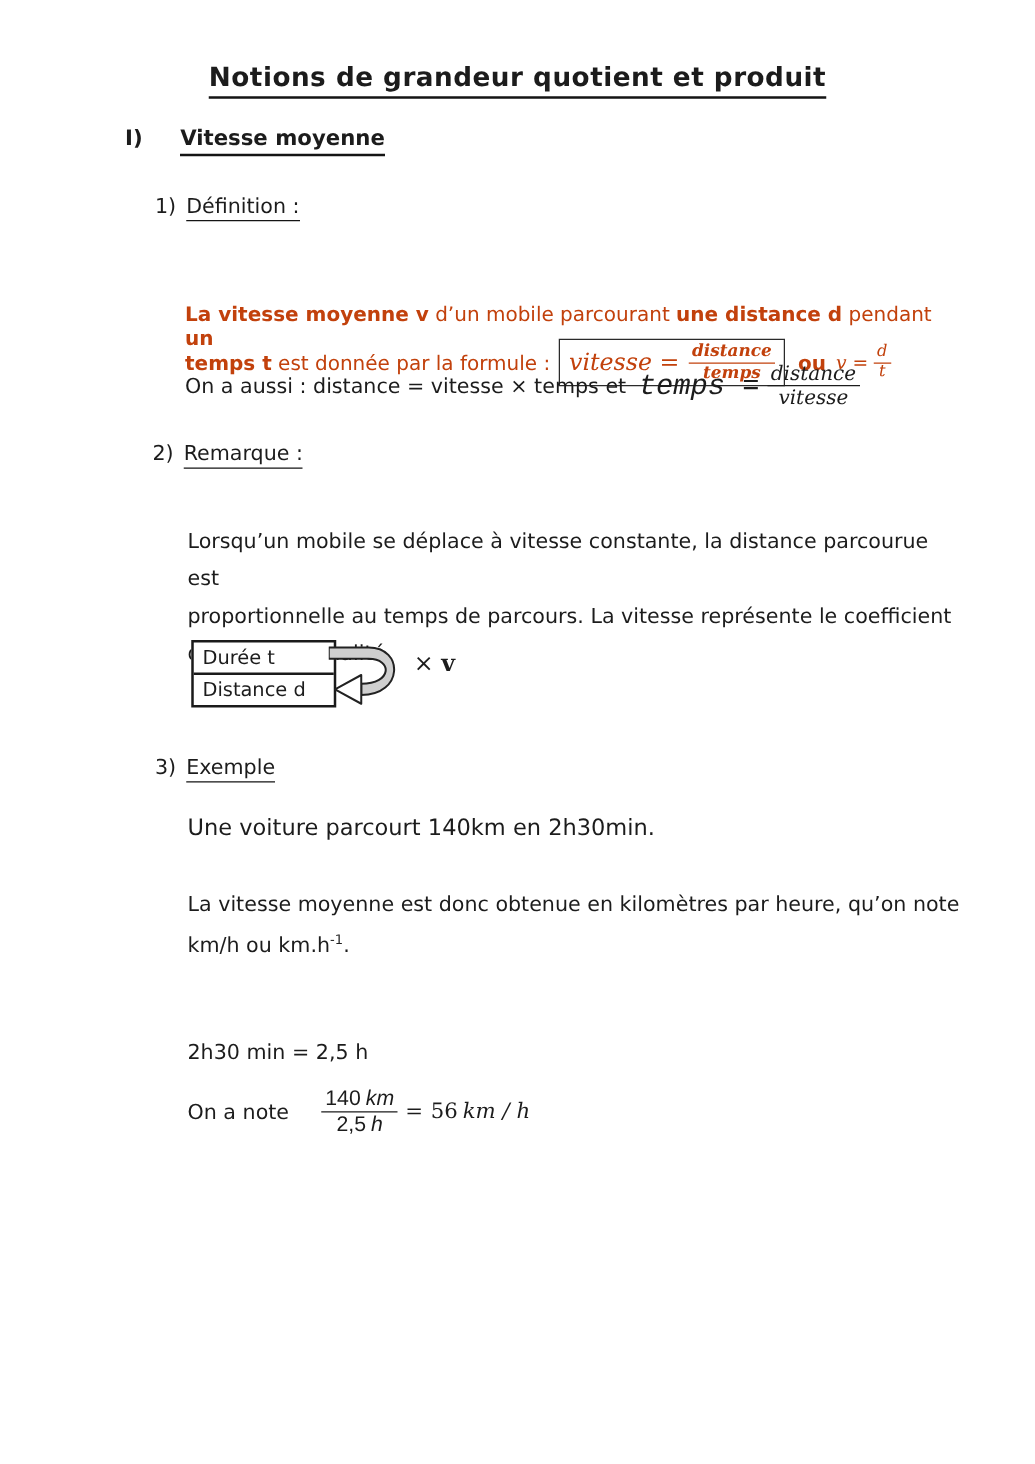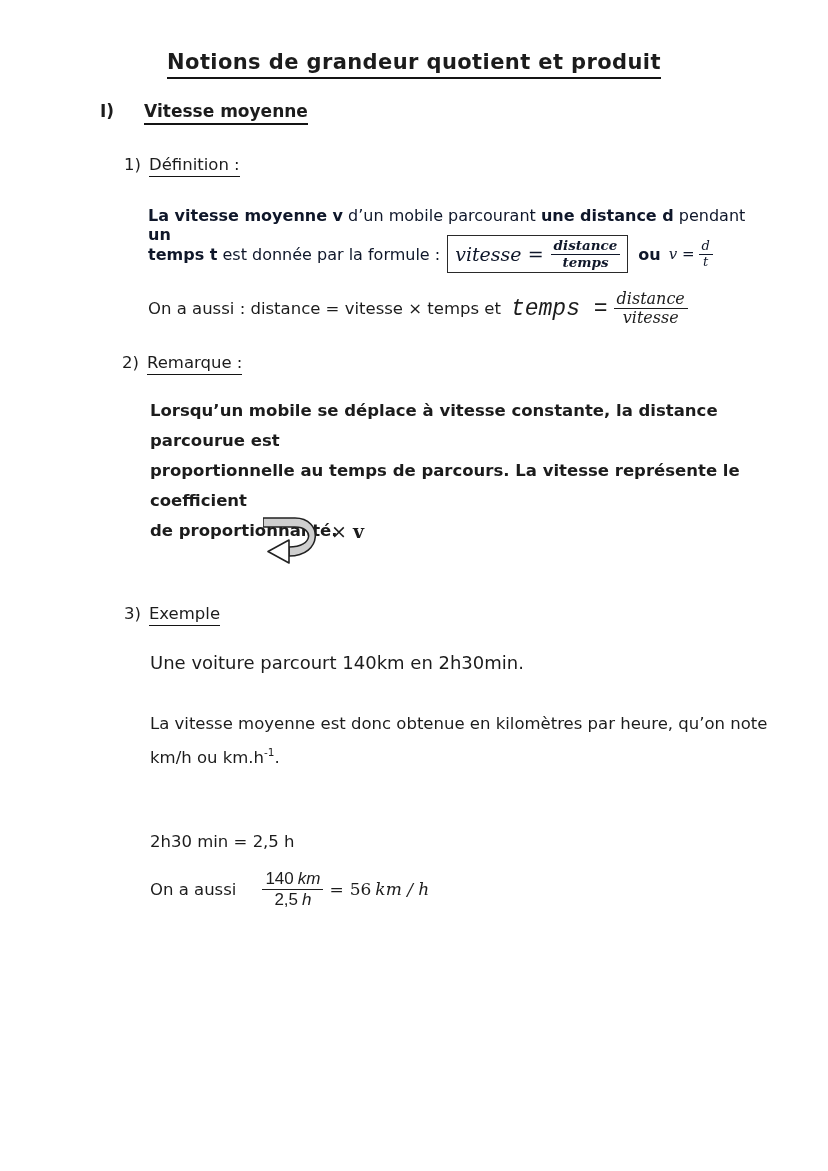--- a/index.html
+++ b/index.html
@@ -15,21 +15,21 @@
   .doc-title .ul { border-bottom:2.5px solid #141414; padding-bottom:3px; }
 
   
   .sec-head { top:101px; left:100px; font-size:17px; font-weight:bold; }
   .sec-head .label { margin-left:30px; border-bottom:2px solid #141414; padding-bottom:2px; }
 
   .sub-head { font-size:16.5px; }
   .sub-head .label { margin-left:8px; border-bottom:1.8px solid #141414; padding-bottom:2px; }
 
   
-  .red { color:#0f172a; }
+  .red { color:#c2410c;margin-top:36px; }
   .def-line1 { top:206px; left:148px; font-size:16px; width:620px; }
   .def-line1 b, .def-line2 b { font-weight:bold; }
   .def-line2 { top:231px; left:148px; height:46px; display:flex; align-items:center; font-size:16px; white-space:nowrap; }
 
   .formula-box { border:1.7px solid #2a2a2a; padding:2px 7px; margin-left:7px;
     display:inline-flex; align-items:center; gap:7px; }
   .serif-it { font-family:"DejaVu Serif", serif; font-style:italic; }
   .box-lhs { font-size:19px; font-weight:normal; }
   .frac { display:inline-flex; flex-direction:column; align-items:center; text-align:center; line-height:1.15; }
   .frac .num { border-bottom:1.5px solid currentColor; padding:0 3px; }
@@ -38,21 +38,21 @@
   .sm-lhs { font-size:15px; margin-right:4px; }
   .sm-frac { font-size:13px; }
 
   
   .also-row { top:290px; left:148px; display:flex; align-items:center; font-size:16.5px; white-space:nowrap; }
   .also-lhs { font-size:23px; margin-left:10px; margin-right:6px;font-family:Liberation Mono, monospace; }
   .also-frac { font-size:16px; }
 
   
   .para { font-size:16.5px; line-height:30px; }
-  .remark-para { top:396px; left:150px; width:620px;font-weight:bold; }
+  .remark-para { top:418px; left:150px; width:620px; }
 
   
   .prop-table { top:512px; left:153px; width:112px; border:2px solid #1a1a1a; background:#fff; }
   .prop-row { height:24px; line-height:24px; padding-left:7px; font-size:15.5px; }
   .prop-row.first { border-bottom:2px solid #1a1a1a; }
   .arrow-svg { top:510px; left:263px; }
   .times-v { top:520px; left:331px; font-family:"DejaVu Serif", serif; font-size:19px; }
   .times-v .vv { font-weight:bold; margin-left:6px; }
 
   
@@ -117,20 +117,24 @@
   <div class="abs sub-head" style="top:353px; left:122px;">
     <span>2)</span><span class="label">Remarque :</span>
   </div>
 
   <div class="abs para remark-para">
     <div>Lorsqu’un mobile se déplace à vitesse constante, la distance parcourue est</div>
     <div>proportionnelle au temps de parcours. La vitesse représente le coefficient</div>
     <div>de proportionnalité.</div>
   </div>
 
+  <div class="abs prop-table">
+    <div class="prop-row first">Durée t</div>
+    <div class="prop-row">Distance d</div>
+  </div>
 
   <svg class="abs arrow-svg" width="66" height="56" viewBox="0 0 66 56">
     <path d="M0,8 L32,8 C60,8 60,46 26,46 L26,37 C51,37 51,17 32,17 L0,17 Z" fill="#cfcfcf" stroke="#222222" stroke-width="1.6" stroke-linejoin="round"></path>
     <path d="M26,30 L5,41.5 L26,53 Z" fill="#ffffff" stroke="#222222" stroke-width="1.6" stroke-linejoin="round"></path>
   </svg>
 
   <div class="abs times-v">
     <span>×</span><span class="vv">v</span>
   </div>
 
@@ -142,21 +146,21 @@
 
   <div class="abs p2">
     <div>La vitesse moyenne est donc obtenue en kilomètres par heure, qu’on note</div>
     <div><span>km/h ou km.h</span><sup>-1</sup><span>.</span></div>
   </div>
 
 
   <div class="abs p4">2h30 min = 2,5 h</div>
 
   <div class="abs p5">
-    <span>On a aussi</span>
+    <span>On a note</span>
     <span class="frac p5-frac">
       <span class="num"><span>140</span><span class="unit">km</span></span>
       <span class="den"><span>2,5</span><span class="unit">h</span></span>
     </span>
     <span class="p5-result">
       <span class="eq">=</span><span>56</span><span class="unit">km / h</span>
     </span>
   </div>
 
 </div>

